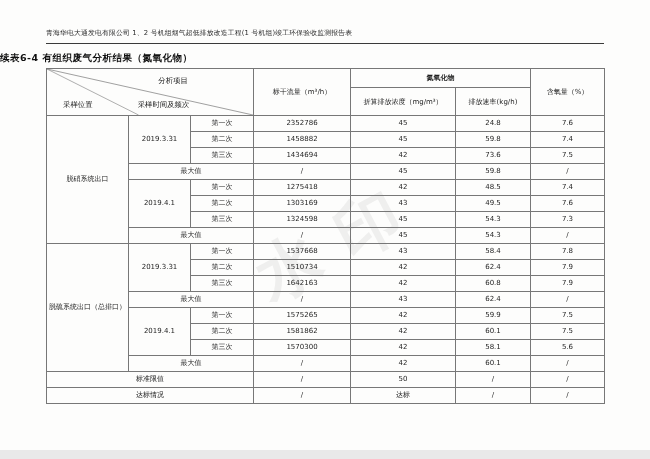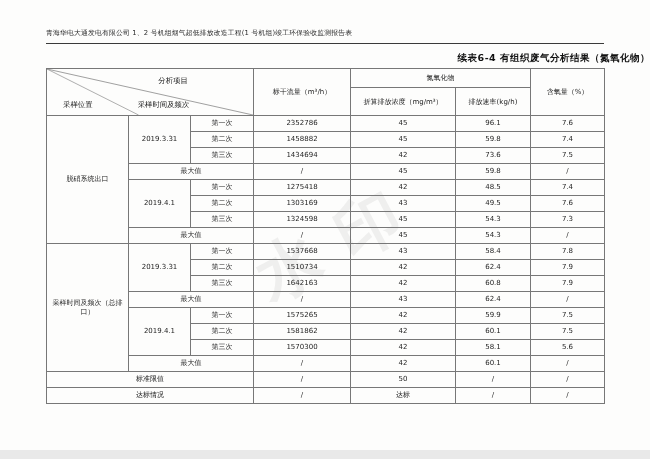--- a/index.html
+++ b/index.html
@@ -16,21 +16,21 @@
   .doc-header{
     position:absolute;left:46px;top:28px;width:558px;
     font-size:6.8px;letter-spacing:.2px;color:#2a2a2a;white-space:nowrap;
   }
   .header-rule{
     position:absolute;left:46px;top:43px;width:558px;height:0;
     border-top:1.2px solid #3a3a3a;
   }
   .doc-title{
     position:absolute;left:0;top:52px;width:650px;
-    text-align:right;font-size:9.5px;font-weight:bold;color:#111;
+    text-align:left;font-size:9.5px;font-weight:bold;color:#111;
     letter-spacing:.5px;
   }
   table.main{
     position:absolute;left:46px;top:68px;width:558px;
     border-collapse:collapse;table-layout:fixed;
   }
   table.main td{
     border:1px solid #777;
     text-align:center;vertical-align:middle;
     font-size:7px;line-height:1.15;
@@ -86,35 +86,35 @@
         <td class="corner" colspan="3" rowspan="2" style="height:46px;">
           <svg class="corner-svg" viewBox="0 0 207 46" preserveAspectRatio="none">
             <line x1="0" y1="0" x2="207" y2="46" stroke="#888" stroke-width="0.8"></line>
             <line x1="0" y1="0" x2="92" y2="46" stroke="#999" stroke-width="0.8"></line>
           </svg>
           <span class="corner-label lbl-top">分析项目</span>
           <span class="corner-label lbl-left">采样位置</span>
           <span class="corner-label lbl-mid">采样时间及频次</span>
         </td>
         <td class="hcell" rowspan="2">标干流量（m³/h）</td>
-        <td class="hcell" colspan="2" style="height:18px;">氮氧化物</td>
+        <td class="hcell" colspan="2" style="height:18px;font-weight:bold;">氮氧化物</td>
         <td class="hcell" rowspan="2">含氧量（%）</td>
       </tr>
       <tr>
         <td class="hcell" style="height:26px;">折算排放浓度（mg/m³）</td>
         <td class="hcell">排放速率(kg/h)</td>
       </tr>
 
       <tr>
         <td rowspan="8">脱硝系统出口</td>
         <td rowspan="3">2019.3.31</td>
         <td>第一次</td>
         <td>2352786</td>
         <td>45</td>
-        <td>96.1</td>
+        <td>24.8</td>
         <td>7.6</td>
       </tr>
       <tr>
         <td>第二次</td>
         <td>1458882</td>
         <td>45</td>
         <td>59.8</td>
         <td>7.4</td>
       </tr>
       <tr>
@@ -156,21 +156,21 @@
       </tr>
       <tr>
         <td colspan="2">最大值</td>
         <td>/</td>
         <td>45</td>
         <td>54.3</td>
         <td>/</td>
       </tr>
 
       <tr>
-        <td rowspan="8">采样时间及频次（总排口）</td>
+        <td rowspan="8">脱硫系统出口（总排口）</td>
         <td rowspan="3">2019.3.31</td>
         <td>第一次</td>
         <td>1537668</td>
         <td>43</td>
         <td>58.4</td>
         <td>7.8</td>
       </tr>
       <tr>
         <td>第二次</td>
         <td>1510734</td>

